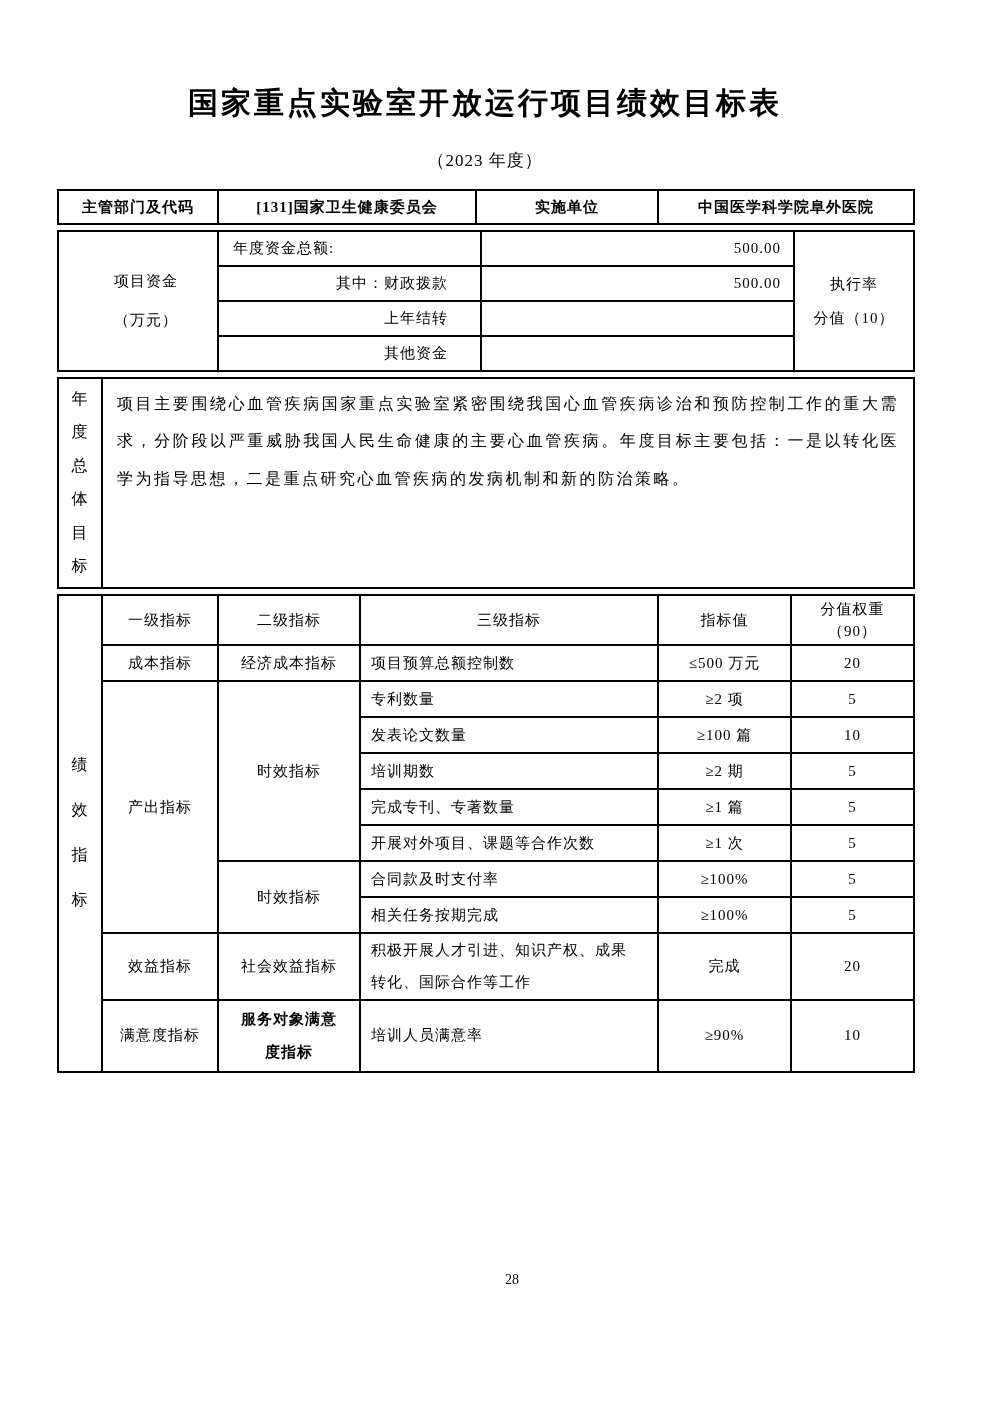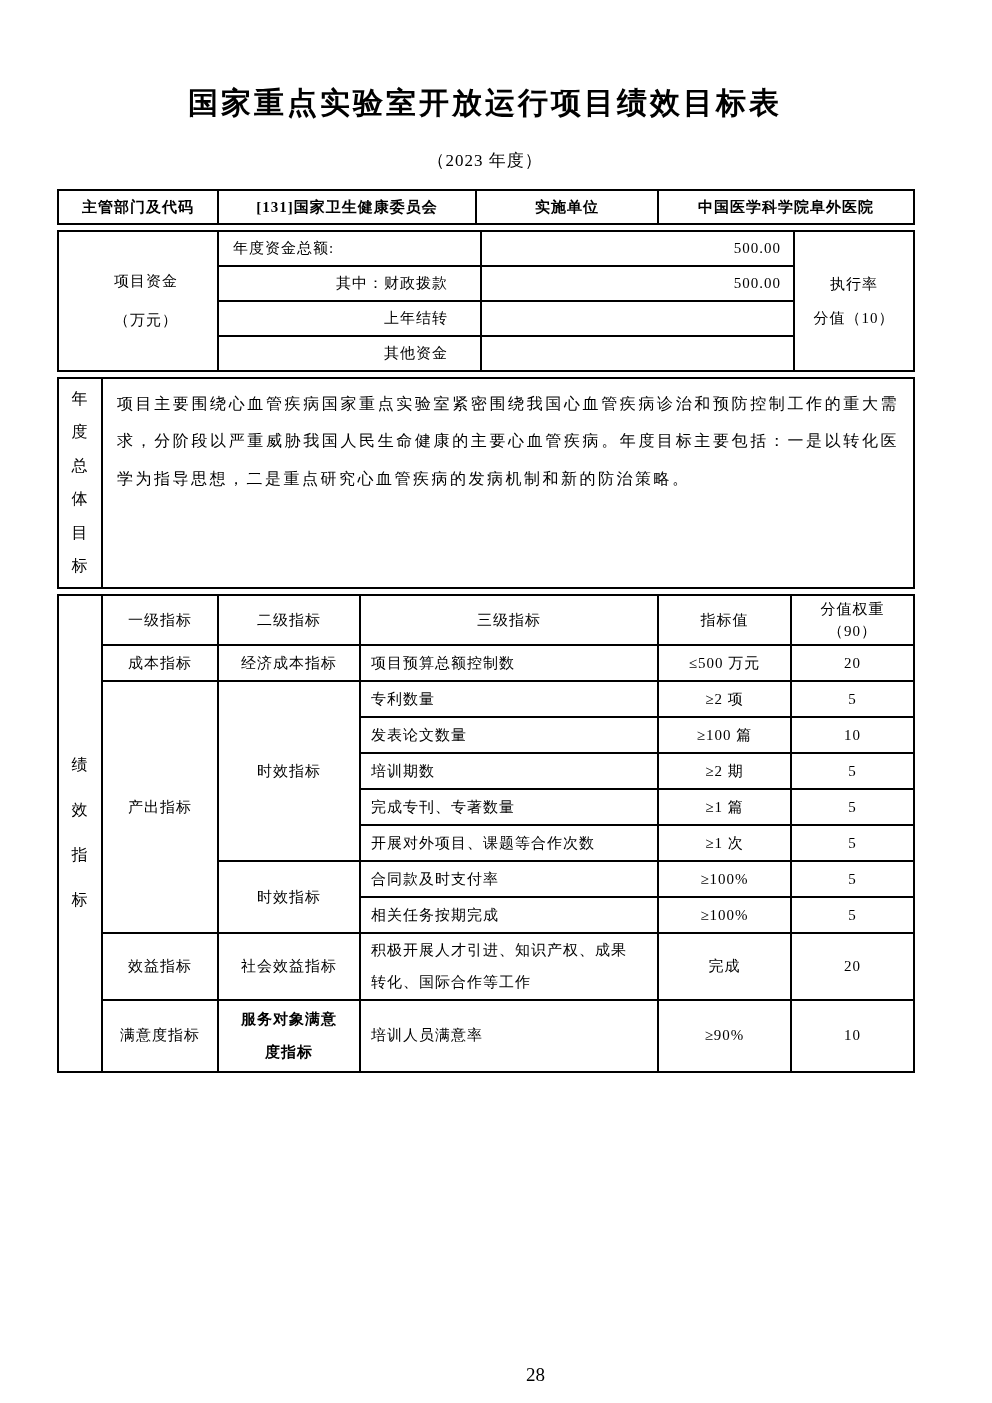--- a/index.html
+++ b/index.html
@@ -41,21 +41,21 @@
   
   .ind td{height:34px;}
   .ind td.head{height:48px;line-height:1.5;}
   .ind .l3{text-align:left;padding-left:10px;}
   .ind .rw-benefit td{height:62px;}
   .ind .rw-satisf td{height:70px;}
   .ind .l2wrap{line-height:2.2;padding:0 18px;font-weight:bold;}
   .ind .l3narrow{line-height:2.15;}
   .ind .l3narrow .inner{width:256px;}
   .two-line span{display:block;}
-  .pagenum{position:absolute;left:505px;top:1364px;font-size:19px;width:40px;text-align:right;}
+  .pagenum{position:absolute;left:505px;top:1272px;font-size:14px;width:40px;text-align:left;}
 </style>
 </head>
 <body>
 
 <div class="page">
 
   <h1 class="doc-title">国家重点实验室开放运行项目绩效目标表</h1>
   <div class="doc-subtitle">（2023 年度）</div>
 
 

